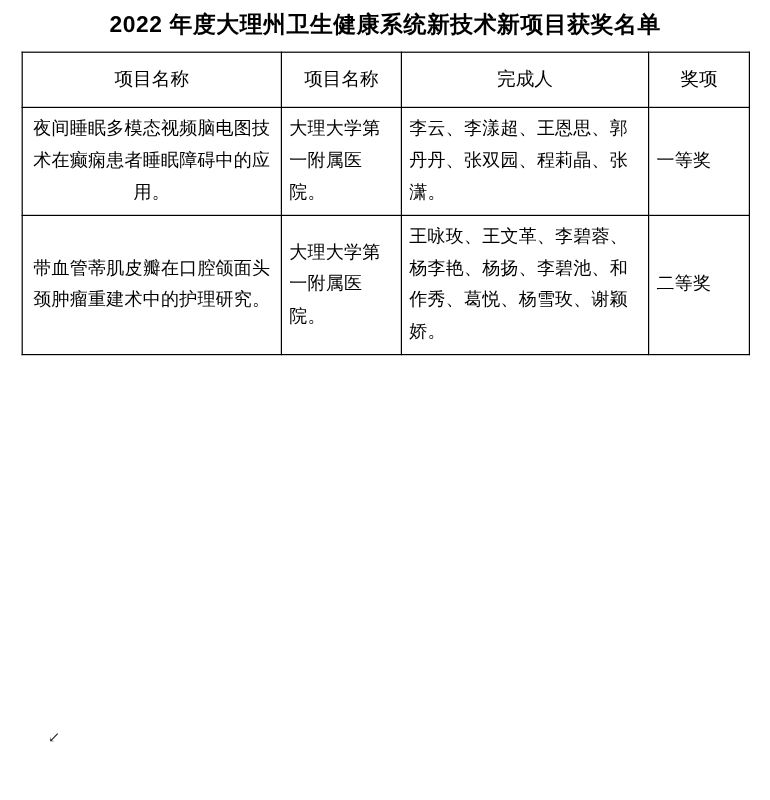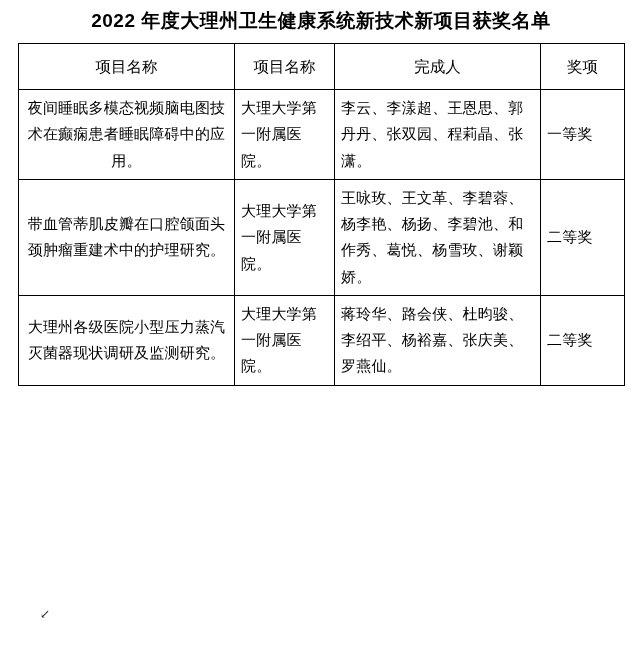--- a/index.html
+++ b/index.html
@@ -111,25 +111,19 @@
           <td class="cell-unit">大理大学第一附属医院。</td>
           <td class="cell-people">李云、李漾超、王恩思、郭丹丹、张双园、程莉晶、张潇。</td>
           <td class="cell-prize">一等奖</td>
         </tr>
         <tr>
           <td class="cell-name">带血管蒂肌皮瓣在口腔颌面头颈肿瘤重建术中的护理研究。</td>
           <td class="cell-unit">大理大学第一附属医院。</td>
           <td class="cell-people">王咏玫、王文革、李碧蓉、杨李艳、杨扬、李碧池、和作秀、葛悦、杨雪玫、谢颖娇。</td>
           <td class="cell-prize">二等奖</td>
         </tr>
-        <tr>
-          <td class="cell-name">大理州各级医院小型压力蒸汽灭菌器现状调研及监测研究。</td>
-          <td class="cell-unit">大理大学第一附属医院。</td>
-          <td class="cell-people">蒋玲华、路会侠、杜昀骏、李绍平、杨裕嘉、张庆美、罗燕仙。</td>
-          <td class="cell-prize">二等奖</td>
-        </tr>
       </tbody>
     </table>
   </div>
 
   <div class="tail-mark">↙</div>
 
 </div>
 
 </body></html>

